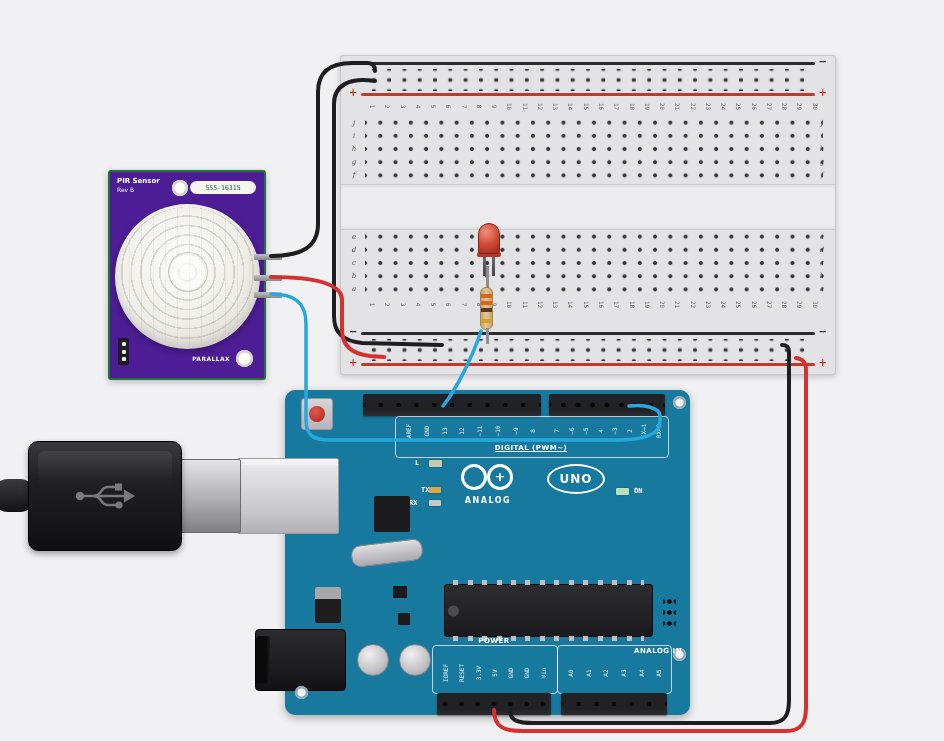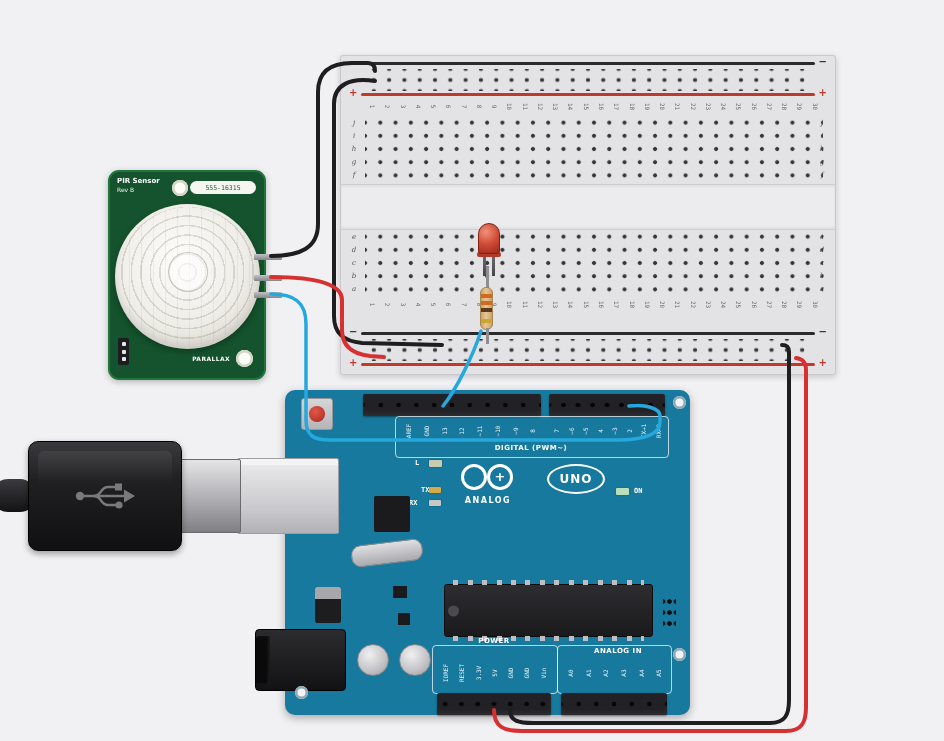--- a/index.html
+++ b/index.html
@@ -37,21 +37,21 @@
   .rows-upper { top:60px; } .rows-lower { top:174px; }
   .bb-rows span { height:13.2px; display:flex; align-items:center; justify-content:center;
     font-size:7px; font-style:italic; color:#55555a; font-family:"DejaVu Serif", serif; }
 
   .bb-gap { position:absolute; left:0; right:0; top:128px; height:44px; background:#ececee;
     border-top:1px solid #cfcfd3; border-bottom:1px solid #cfcfd3;
     box-shadow:inset 0 2px 2px rgba(0,0,0,.05), inset 0 -2px 2px rgba(0,0,0,.05); }
 
   
   .pir { position:absolute; left:108px; top:170px; width:158px; height:210px; box-sizing:border-box;
-    background:#14532d; border:2px solid #1e7637; border-radius:11px; box-shadow:0 2px 6px rgba(0,0,0,.25); }
+    background:#4c1d95; border:2px solid #1e7637; border-radius:3px; box-shadow:0 2px 6px rgba(0,0,0,.25); }
   .pir-title { position:absolute; left:7px; top:5px; font-size:7px; font-weight:bold; color:#fff; }
   .pir-rev { position:absolute; left:7px; top:14px; font-size:6px; color:#eaf5ec; }
   .pir-hole { position:absolute; border-radius:50%; background:#fdfdf8; box-shadow:inset 0 0 0 2.5px #d5d5c8; }
   .hole-top { left:62px; top:8px; width:16px; height:16px; }
   .hole-bottom { left:126px; top:178px; width:17px; height:17px; }
   .pir-part { position:absolute; left:80px; top:9px; width:66px; height:13px; background:#f6f6f1;
     border-radius:7px; font-size:6.5px; color:#20582f; display:flex; align-items:center; justify-content:center;
     font-family:"DejaVu Sans Mono", monospace; }
   .pir-dome { position:absolute; left:5px; top:32px; width:145px; height:145px; border-radius:50%;
     background:radial-gradient(circle at 44% 38%, #fdfcfa, #efede7 55%, #dbd8d0 82%, #ccc9c0);
@@ -100,23 +100,23 @@
   .dig-labels-right { left:264px; top:28px; width:116px; height:26px; } .dig-labels-right span { width:14.5px; height:26px; }
   .power-labels { left:152px; top:266px; width:114px; height:34px; } .power-labels span { width:16.3px; height:34px; }
   .analog-labels { left:276px; top:266px; width:106px; height:34px; } .analog-labels span { width:17.66px; height:34px; }
 
   .silk-box { position:absolute; border:1px solid rgba(255,255,255,.7); border-radius:4px; }
   .silk-digital { left:110px; top:26px; width:272px; height:40px; }
   .silk-power { left:147px; top:255px; width:124px; height:47px; }
   .silk-analog { left:272px; top:255px; width:113px; height:47px; }
 
   .sec-label { position:absolute; font-size:7px; font-weight:bold; color:#fff; letter-spacing:.5px; text-align:center; }
-  .digital-label { left:110px; top:54px; width:272px; }
+  .digital-label { left:110px; top:54px; width:272px;text-decoration:underline; }
   .power-label { left:147px; top:247px; width:124px; }
-  .analog-label { left:272px; top:257px; width:122px; }
+  .analog-label { left:272px; top:257px; width:122px;padding-left:40px; }
 
   .mini-label { position:absolute; font-size:7px; font-weight:bold; color:#fff; font-family:"DejaVu Sans Mono", monospace; }
   .lbl-l { left:130px; top:69px; } .lbl-tx { left:136px; top:96px; } .lbl-rx { left:124px; top:109px; }
   .lbl-on { left:349px; top:97px; }
   .led-ind { position:absolute; border-radius:1px; box-shadow:0 0 2px rgba(0,0,0,.3); }
   .led-l  { left:144px; top:70px;  width:13px; height:7px; background:#c8cbb0; }
   .led-tx { left:144px; top:97px;  width:12px; height:6px; background:#d8a944; }
   .led-rx { left:144px; top:110px; width:12px; height:6px; background:#c6c9c8; }
   .led-on { left:331px; top:98px;  width:13px; height:7px; background:#b9e0ba; }
 

